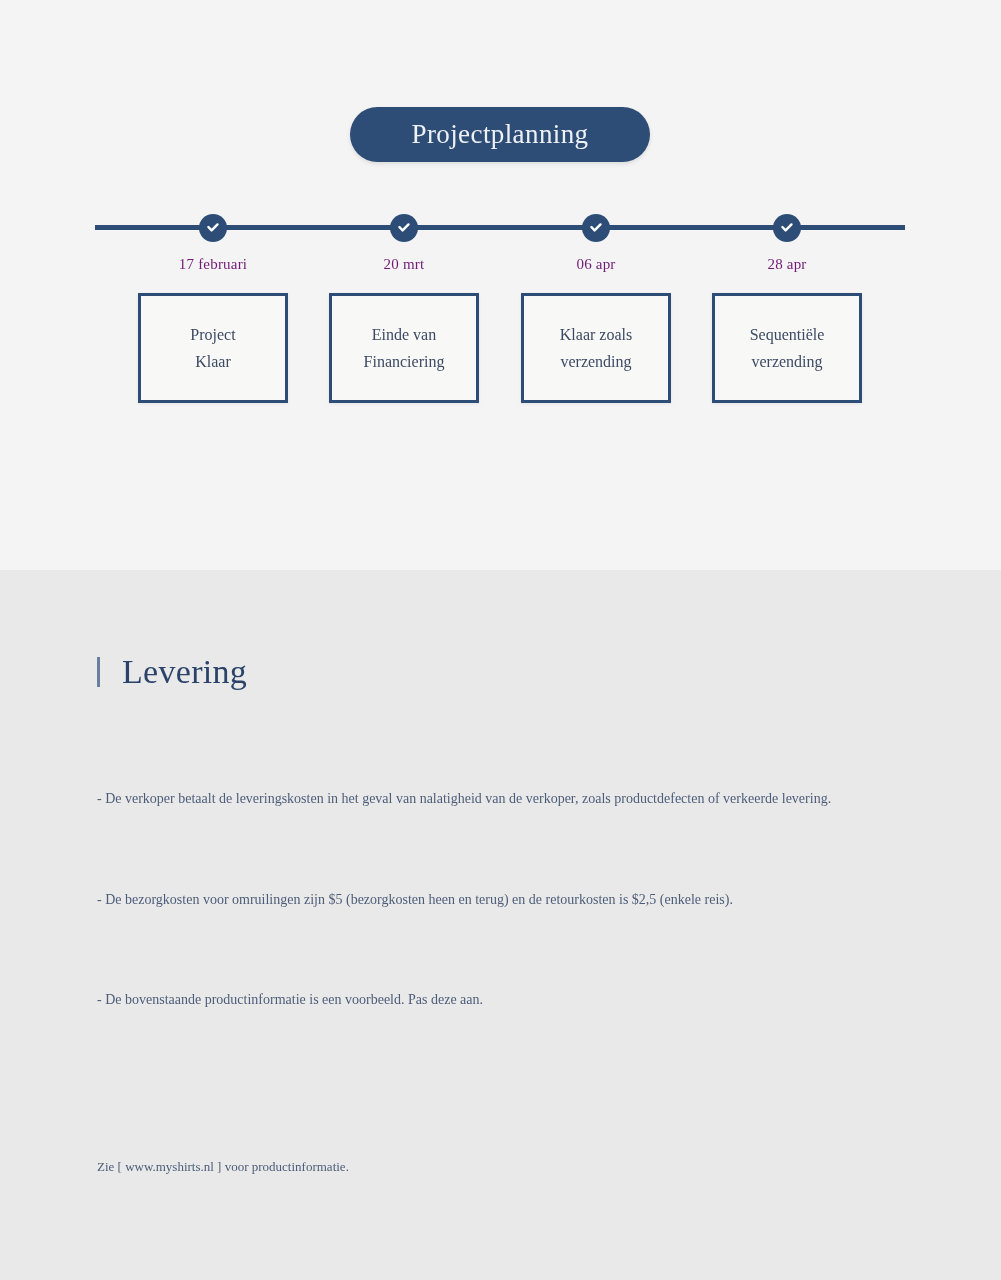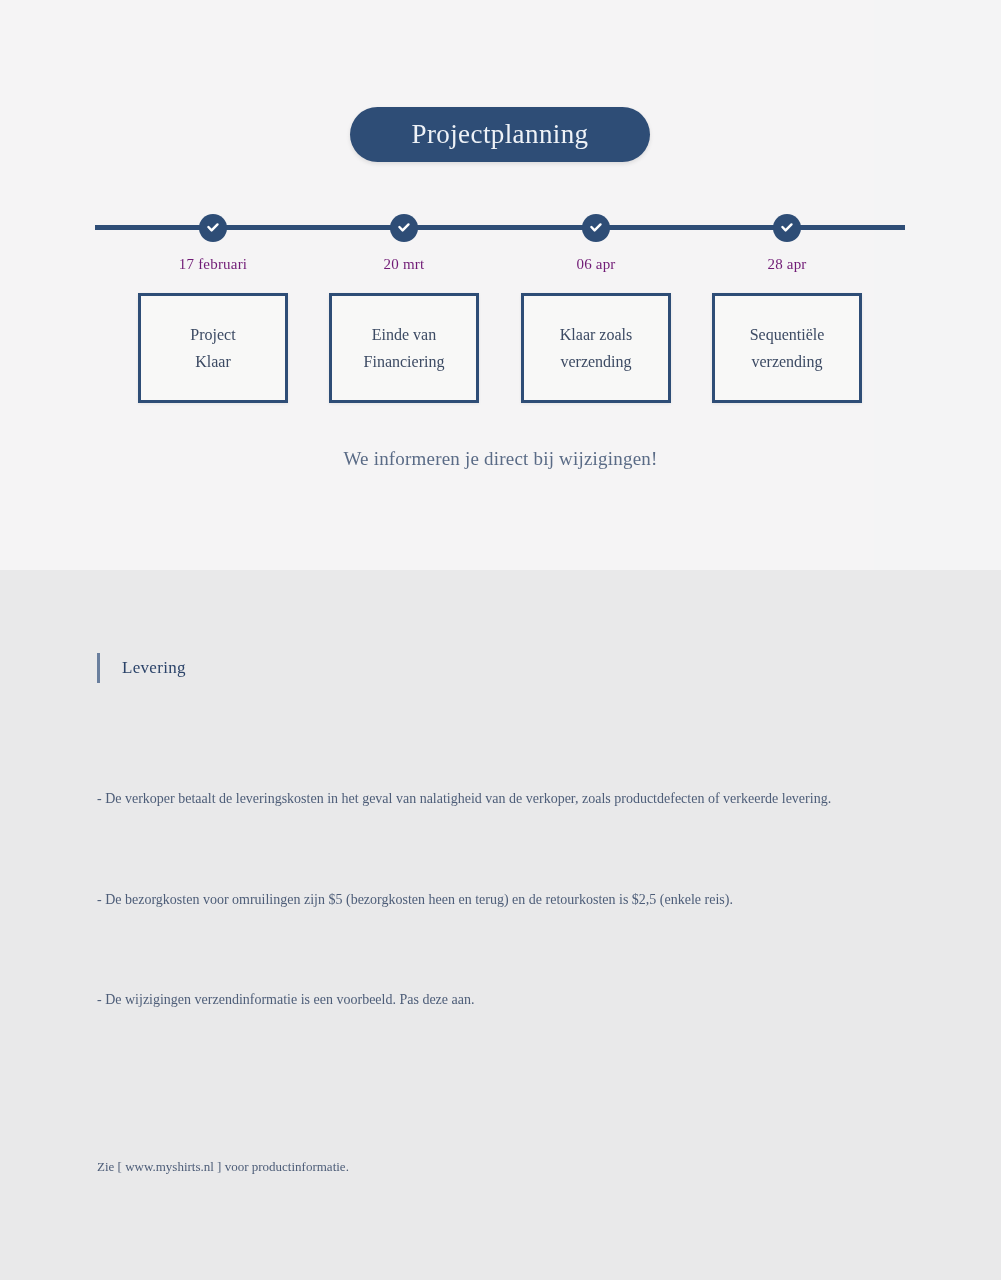--- a/index.html
+++ b/index.html
@@ -154,21 +154,21 @@
     display: flex;
     align-items: center;
   }
   .heading-bar {
     width: 3px;
     height: 30px;
     background: #6a7f9e;
     margin-right: 22px;
   }
   .heading-text {
-    font-size: 17px;
+    font-size: 34px;
     color: #2b4369;
     letter-spacing: 0.3px;
   }
 
   .bullets {
     position: absolute;
     left: 97px;
     top: 205px;
     width: 885px;
   }
@@ -250,33 +250,32 @@
           </svg>
         </div>
         <div class="ms-date">28 apr</div>
         <div class="ms-card">
           <span class="card-line">Sequentiële</span>
           <span class="card-line">verzending</span>
         </div>
       </div>
     </div>
 
-    <div class="note-line">We informeren je direct bij wijzigingen!</div>
   </div>
 
   <div class="section-bottom">
 
     <div class="section-heading">
       <div class="heading-bar"></div>
       <div class="heading-text">Levering</div>
     </div>
 
     <div class="bullets">
       <p class="bullet">- De verkoper betaalt de leveringskosten in het geval van nalatigheid van de verkoper, zoals productdefecten of verkeerde levering.</p>
       <p class="bullet">- De bezorgkosten voor omruilingen zijn $5 (bezorgkosten heen en terug) en de retourkosten is $2,5 (enkele reis).</p>
-      <p class="bullet bullet-tight">- De wijzigingen verzendinformatie is een voorbeeld. Pas deze aan.</p>
+      <p class="bullet bullet-tight">- De bovenstaande productinformatie is een voorbeeld. Pas deze aan.</p>
     </div>
 
   </div>
 
   <div class="closing-line">Zie [ www.myshirts.nl ] voor productinformatie.</div>
 
 </div>
 
 </body></html>

